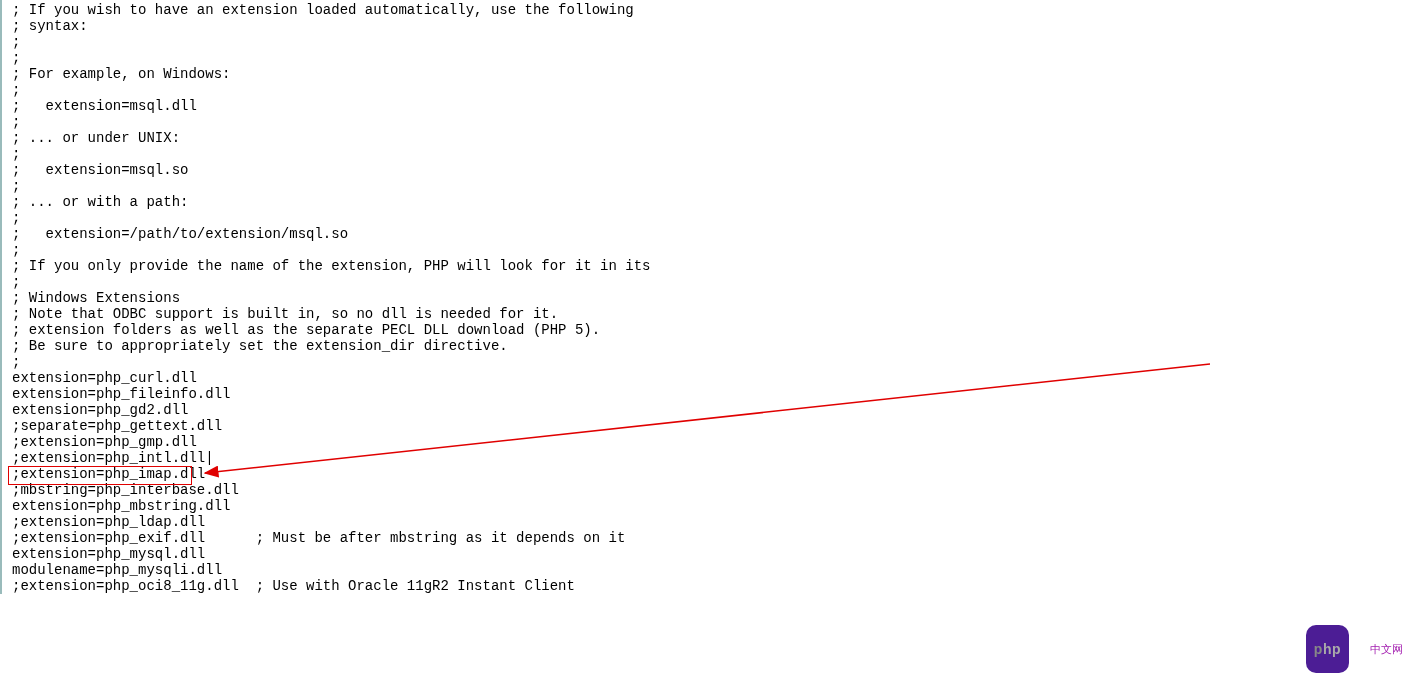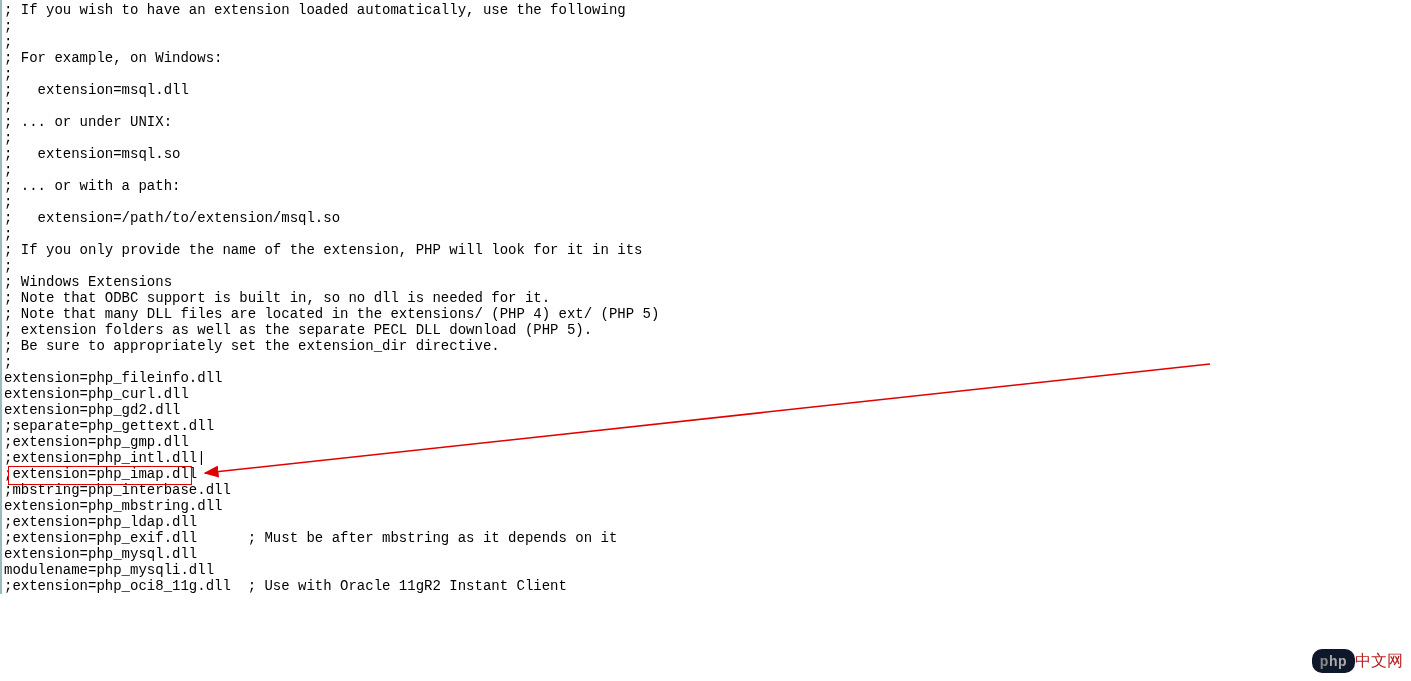--- a/index.html
+++ b/index.html
@@ -10,21 +10,21 @@
     line-height: 16px;
     color: #000;
     background: #fff;
     width: 1411px;
     height: 681px;
     overflow: hidden;
     position: relative;
   }
   .editor {
     position: relative;
-    padding-left: 2px;
+    padding-left: 10px;
     padding-top: 2px;
     border-left: 2px solid #9bb;
   }
   .line {
     white-space: pre;
   }
   .highlight-box {
     position: absolute;
     border: 1.5px solid #e00000;
     background: transparent;
@@ -44,64 +44,64 @@
   }
   .watermark {
     position: absolute;
     right: 8px;
     bottom: 8px;
     display: flex;
     align-items: center;
     font-family: Arial, sans-serif;
   }
   .watermark .php-badge {
-    background: #0f172a;
+    background: #4c1d95;
     color: #aaa;
     border-radius: 10px;
-    padding: 4px 8px;
+    padding: 16px 8px;
     font-weight: bold;
     font-size: 14px;
     letter-spacing: 0.5px;
   }
   .watermark .php-badge b { color: #888; }
   .watermark .cn {
-    font-size: 16px;
-    color: #b91c1c;
-    margin-left: 0;
+    font-size: 11px;
+    color: #a21caf;
+    margin-left: 21px;
   }
 </style>
 </head>
 <body>
 
 <div class="editor" id="editor">
     <div class="line">; If you wish to have an extension loaded automatically, use the following</div>
+    <div class="line">; syntax:</div>
     <div class="line">;</div>
     <div class="line">;</div>
     <div class="line">; For example, on Windows:</div>
     <div class="line">;</div>
     <div class="line">;   extension=msql.dll</div>
     <div class="line">;</div>
     <div class="line">; ... or under UNIX:</div>
     <div class="line">;</div>
     <div class="line">;   extension=msql.so</div>
     <div class="line">;</div>
     <div class="line">; ... or with a path:</div>
     <div class="line">;</div>
     <div class="line">;   extension=/path/to/extension/msql.so</div>
     <div class="line">;</div>
     <div class="line">; If you only provide the name of the extension, PHP will look for it in its</div>
     <div class="line">;</div>
     <div class="line">; Windows Extensions</div>
     <div class="line">; Note that ODBC support is built in, so no dll is needed for it.</div>
-    <div class="line">; Note that many DLL files are located in the extensions/ (PHP 4) ext/ (PHP 5)</div>
     <div class="line">; extension folders as well as the separate PECL DLL download (PHP 5).</div>
     <div class="line">; Be sure to appropriately set the extension_dir directive.</div>
     <div class="line">;</div>
+    <div class="line">extension=php_curl.dll</div>
     <div class="line">extension=php_fileinfo.dll</div>
-    <div class="line">extension=php_curl.dll</div>
     <div class="line">extension=php_gd2.dll</div>
     <div class="line">;separate=php_gettext.dll</div>
     <div class="line">;extension=php_gmp.dll</div>
     <div class="line">;extension=php_intl.dll|</div>
     <div class="line">;extension=php_imap.dll</div>
     <div class="line">;mbstring=php_interbase.dll</div>
     <div class="line">extension=php_mbstring.dll</div>
     <div class="line">;extension=php_ldap.dll</div>
     <div class="line">;extension=php_exif.dll      ; Must be after mbstring as it depends on it</div>
     <div class="line">extension=php_mysql.dll</div>

